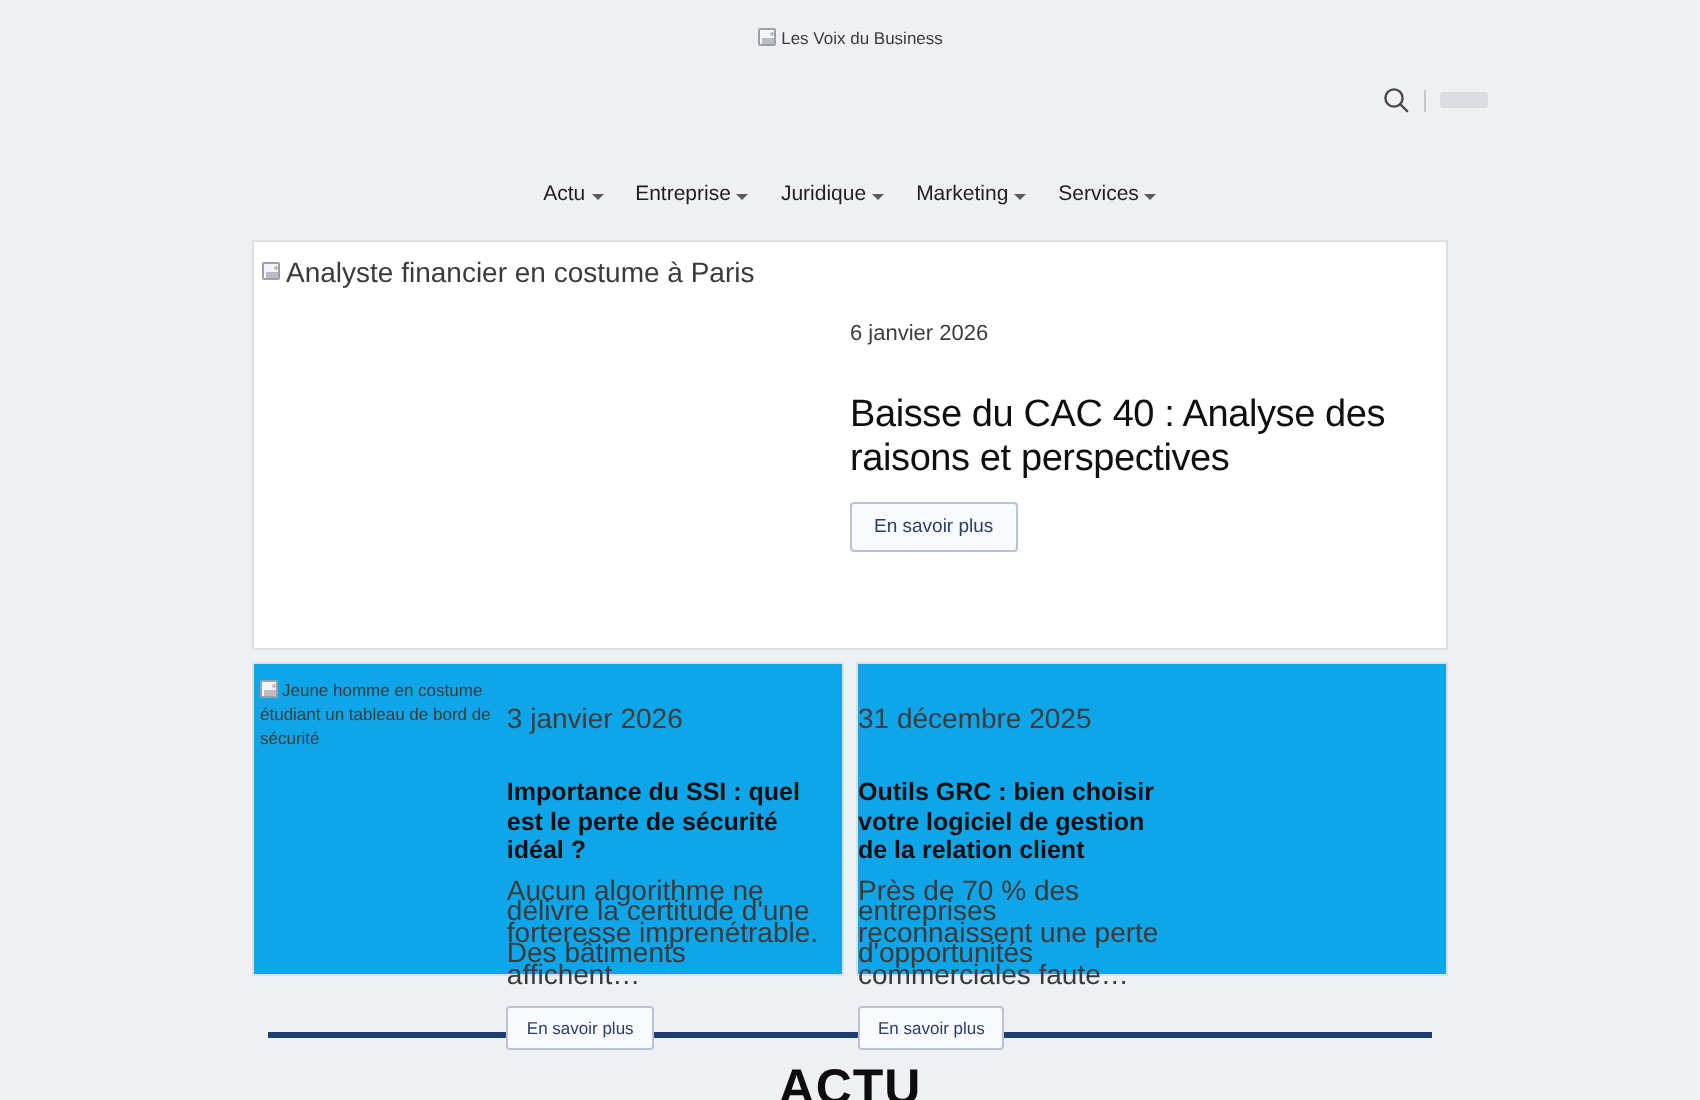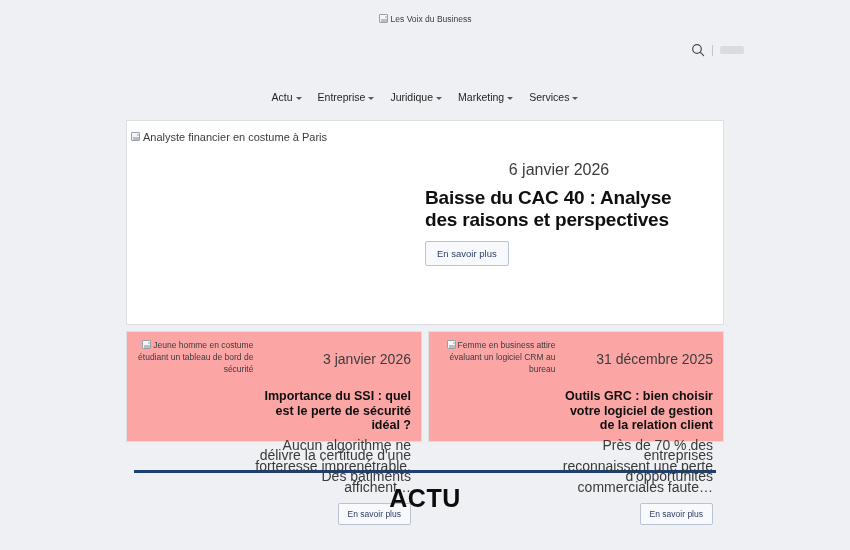--- a/index.html
+++ b/index.html
@@ -128,35 +128,34 @@
     border: 1px solid #dcdfe3;
     height: 205px;
     display: flex;
     position: relative;
   }
   .hero-media {
     width: 50%;
     padding: 6px 0 0 4px;
     overflow: hidden;
   }
-  .hero-media .broken-img { font-size: 11px; }
+  .hero-media .broken-img { font-size: 14px; }
   .hero-body {
     width: 50%;
     padding: 40px 30px 10px 0;
   }
   .article-date {
-    font-size: 16px;
+    font-size: 11px;
     color: #3c3c3c;
-    margin-bottom: 8px;
-    text-align: center;
+    margin-bottom: 24px;
   }
   .hero-title {
     font-size: 19px;
     line-height: 22px;
-    font-weight: bold;
+    font-weight: normal;
     color: #0f0f0f;
     margin: 0 0 10px 0;
     letter-spacing: -0.2px;
   }
   .hero-excerpt {
     font-size: 10.5px;
     line-height: 13px;
     color: #333;
     margin: 0 0 16px 0;
   }
@@ -171,27 +170,26 @@
     cursor: pointer;
     white-space: nowrap;
   }
 
   .card-row {
     display: flex;
     gap: 6px;
     margin-top: 6px;
   }
   .sub-card {
-    background: #fca5a5;
+    background: #0ea5e9;
     border: 1px solid #dcdfe3;
     width: 296px;
-    height: 111px;
+    height: 157px;
     display: flex;
     padding: 0;
-    text-align: right;
   }
   .sub-media {
     width: 43%;
     padding: 7px 0 0 3px;
     overflow: hidden;
   }
   .sub-media .broken-img {
     font-size: 8.5px;
     line-height: 12px;
     white-space: normal;
@@ -323,25 +321,20 @@
         </div>
         <div class="sub-body">
           <div class="sub-date">3 janvier 2026</div>
           <h2 class="sub-title">Importance du SSI : quel est le perte de sécurité idéal ?</h2>
           <p class="sub-excerpt">Aucun algorithme ne délivre la certitude d'une forteresse imprenétrable. Des bâtiments affichent…</p>
           <a class="btn-more small">En savoir plus</a>
         </div>
       </article>
 
       <article class="sub-card">
-        <div class="sub-media">
-          <span class="broken-img">
-            <span class="ico"></span><span>Femme en business attire évaluant un logiciel CRM au bureau</span>
-          </span>
-        </div>
         <div class="sub-body">
           <div class="sub-date">31 décembre 2025</div>
           <h2 class="sub-title">Outils GRC : bien choisir votre logiciel de gestion de la relation client</h2>
           <p class="sub-excerpt">Près de 70 % des entreprises reconnaissent une perte d'opportunités commerciales faute…</p>
           <a class="btn-more small">En savoir plus</a>
         </div>
       </article>
 
     </div>
 

